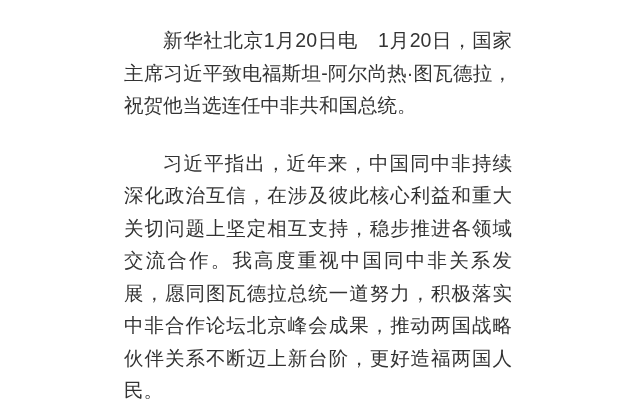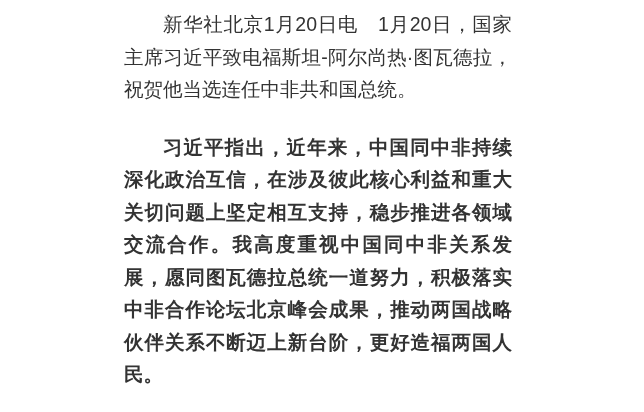--- a/index.html
+++ b/index.html
@@ -11,38 +11,37 @@
     width: 644px;
     height: 412px;
     background: #ffffff;
     overflow: hidden;
   }
 
   
   .article-body {
     box-sizing: content-box;
     margin: 0 0 0 124px;
-    padding-top: 8px;
+    padding-top: 24px;
     width: 388px;
     font-family: "Liberation Sans", sans-serif;
     font-size: 19.5px;
     line-height: 32.5px;
     color: #333333;
     text-align: justify;
     letter-spacing: 0;
   }
   .article-body p {
     margin: 0;
     text-indent: 2em;
     word-break: normal;
     line-break: strict;
   }
   .article-body p + p {
     margin-top: 25px;
-    font-weight: bold;
   }
 </style>
 </head>
 <body>
 
 <div class="page">
   <div class="article-body">
     <p>新华社北京1月20日电　1月20日，国家主席习近平致电福斯坦-阿尔尚热·图瓦德拉，祝贺他当选连任中非共和国总统。</p>
     <p>习近平指出，近年来，中国同中非持续深化政治互信，在涉及彼此核心利益和重大关切问题上坚定相互支持，稳步推进各领域交流合作。我高度重视中国同中非关系发展，愿同图瓦德拉总统一道努力，积极落实中非合作论坛北京峰会成果，推动两国战略伙伴关系不断迈上新台阶，更好造福两国人民。</p>
   </div>

